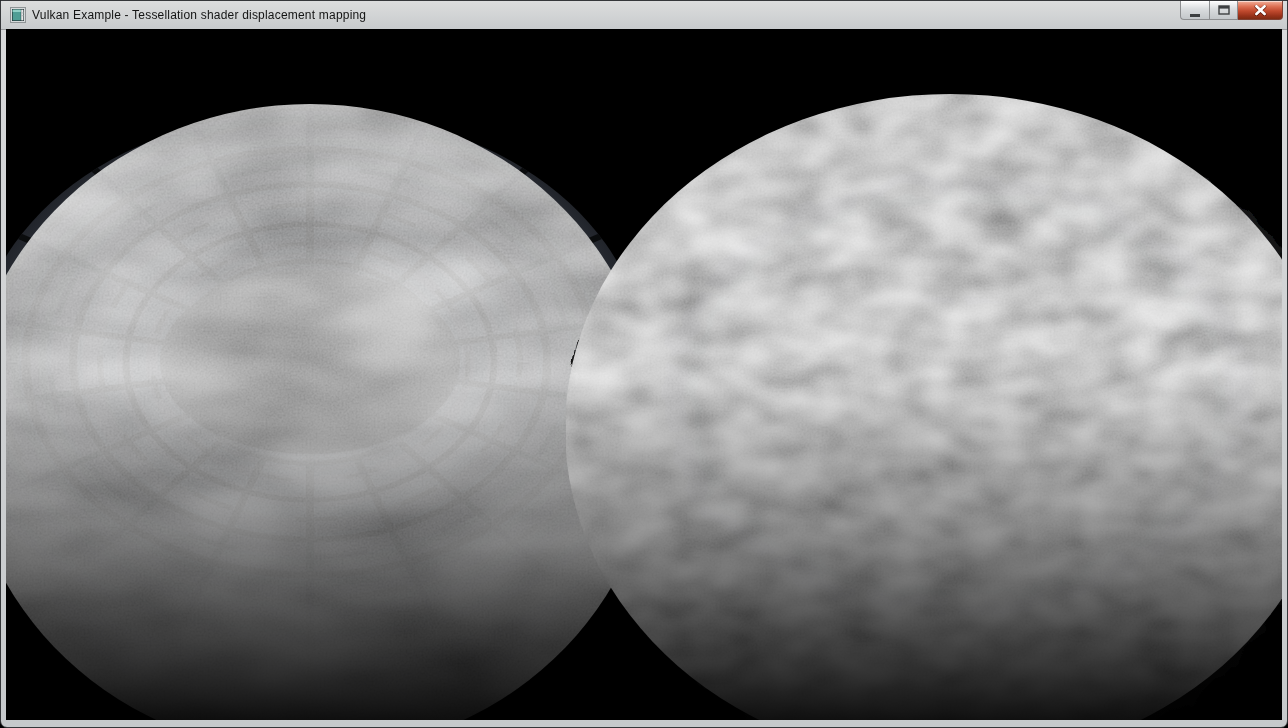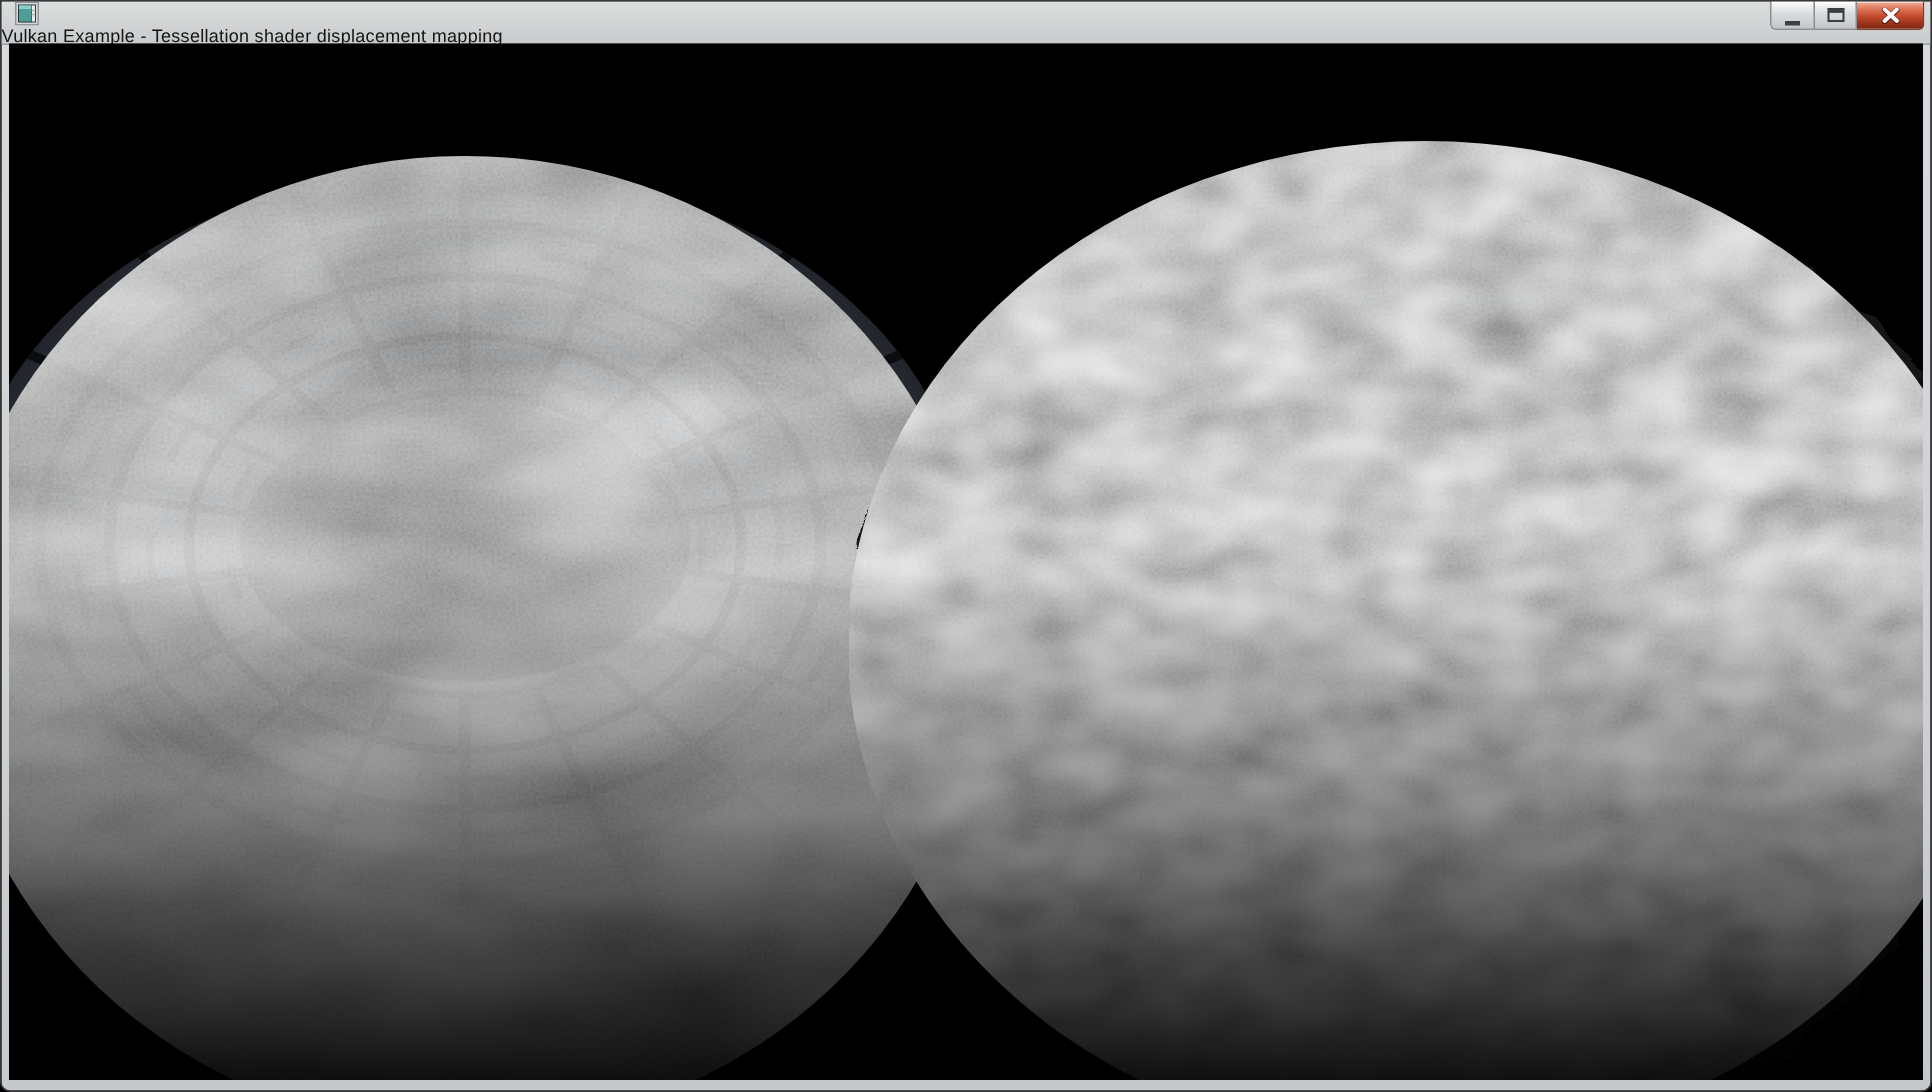--- a/index.html
+++ b/index.html
@@ -5,24 +5,23 @@
   html,body{margin:0;padding:0;background:#000;}
   .window{
     position:relative;width:1288px;height:728px;box-sizing:border-box;
     border:1px solid #35373a;border-radius:0 0 7px 7px;
     background:linear-gradient(#d9dadb,#c6c9cb);
     font-family:"Liberation Sans","DejaVu Sans",sans-serif;
     overflow:hidden;
   }
   .titlebar{
     position:absolute;top:0;left:0;right:0;height:28px;
-    display:flex;
+    display:flex;align-items:center;
     background:linear-gradient(#dcdddd,#c8cbcd);
     border-bottom:1px solid #9a9c9e;
-    flex-direction:column;
   }
   .app-icon{width:16px;height:16px;margin:0 6px 0 9px;flex:0 0 auto;}
   .title-text{font-size:12px;color:#141414;letter-spacing:.2px;white-space:nowrap;}
   .controls{position:absolute;top:0;right:4px;display:flex;}
   .wbtn{
     width:29px;height:19px;box-sizing:border-box;
     border:1px solid #8c8e90;border-top:none;
     background:linear-gradient(#fdfdfd,#d9dcde 45%,#c3c7ca);
     box-shadow:inset 0 1px 0 rgba(255,255,255,.85);
     display:flex;align-items:center;justify-content:center;cursor:default;

